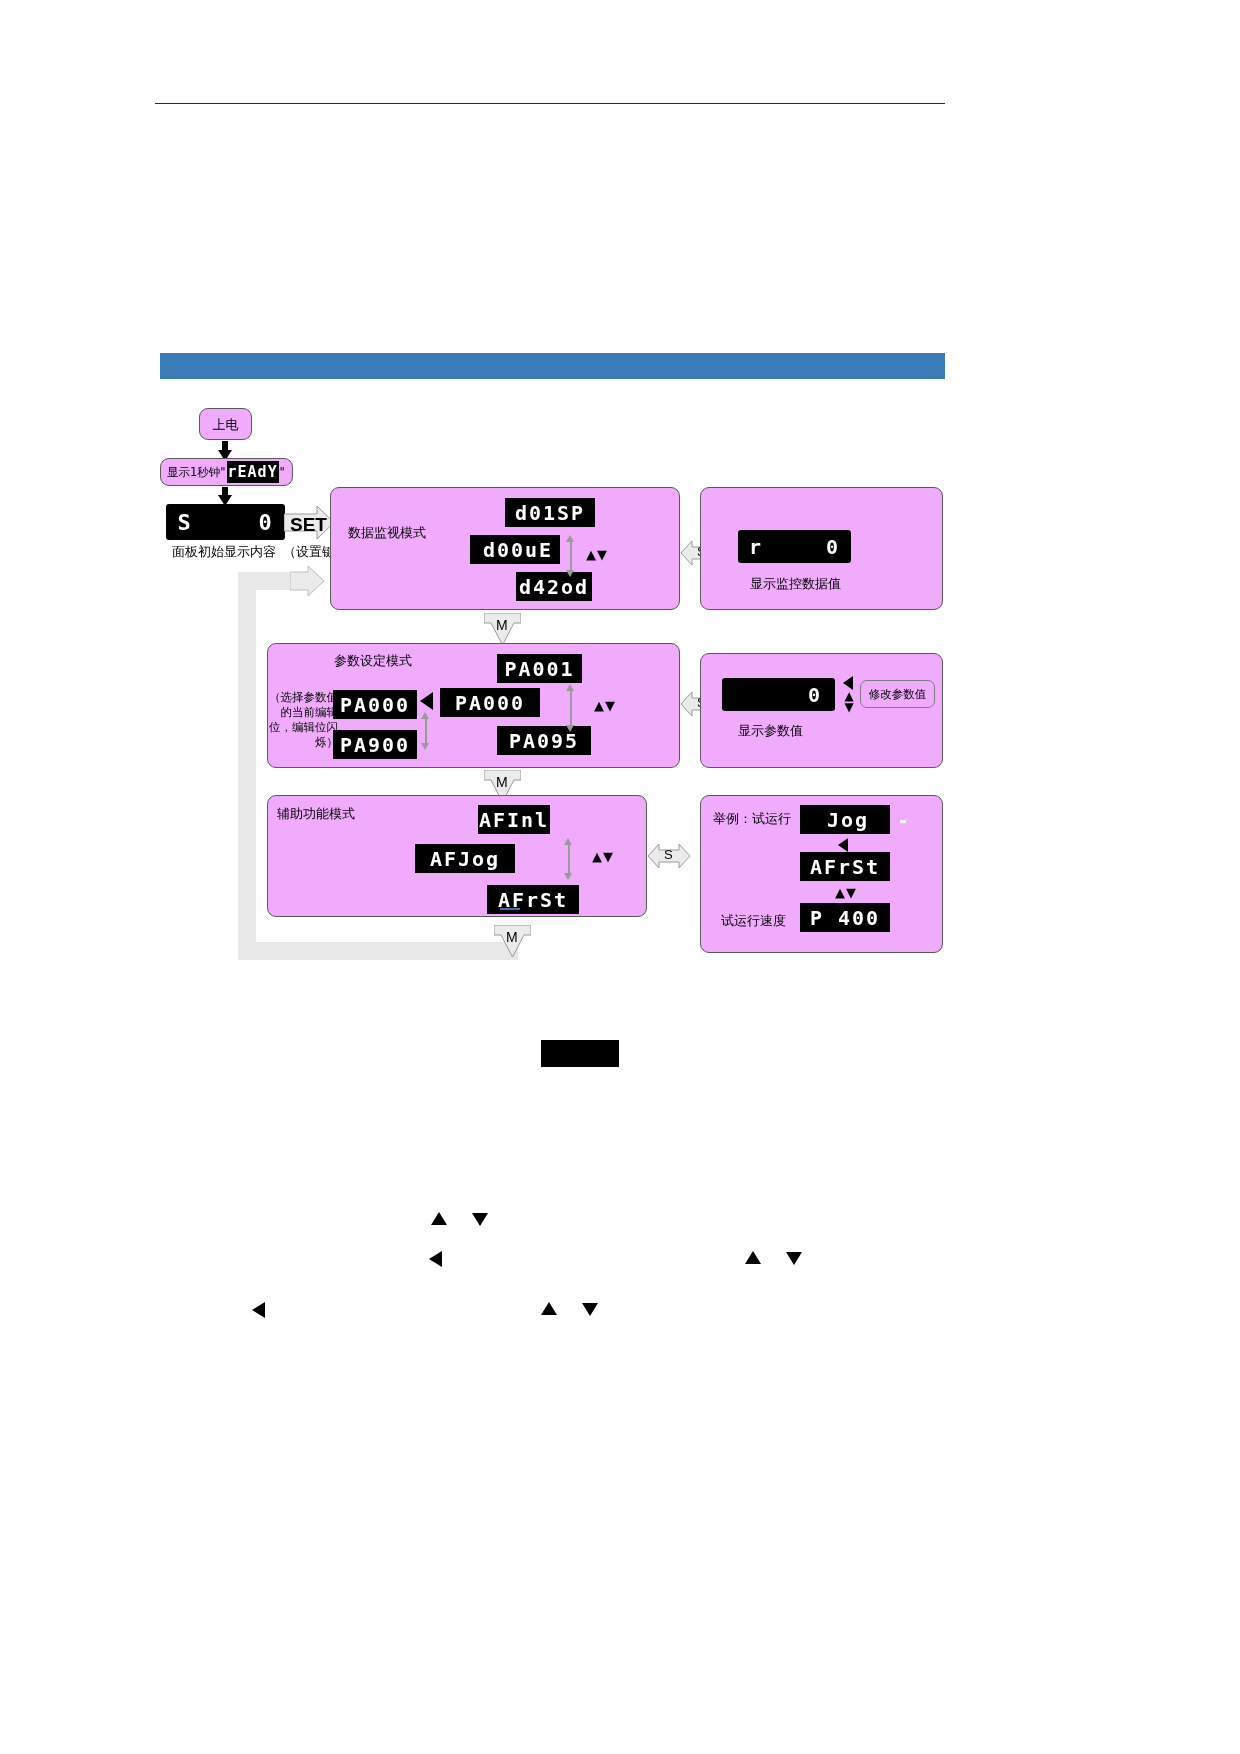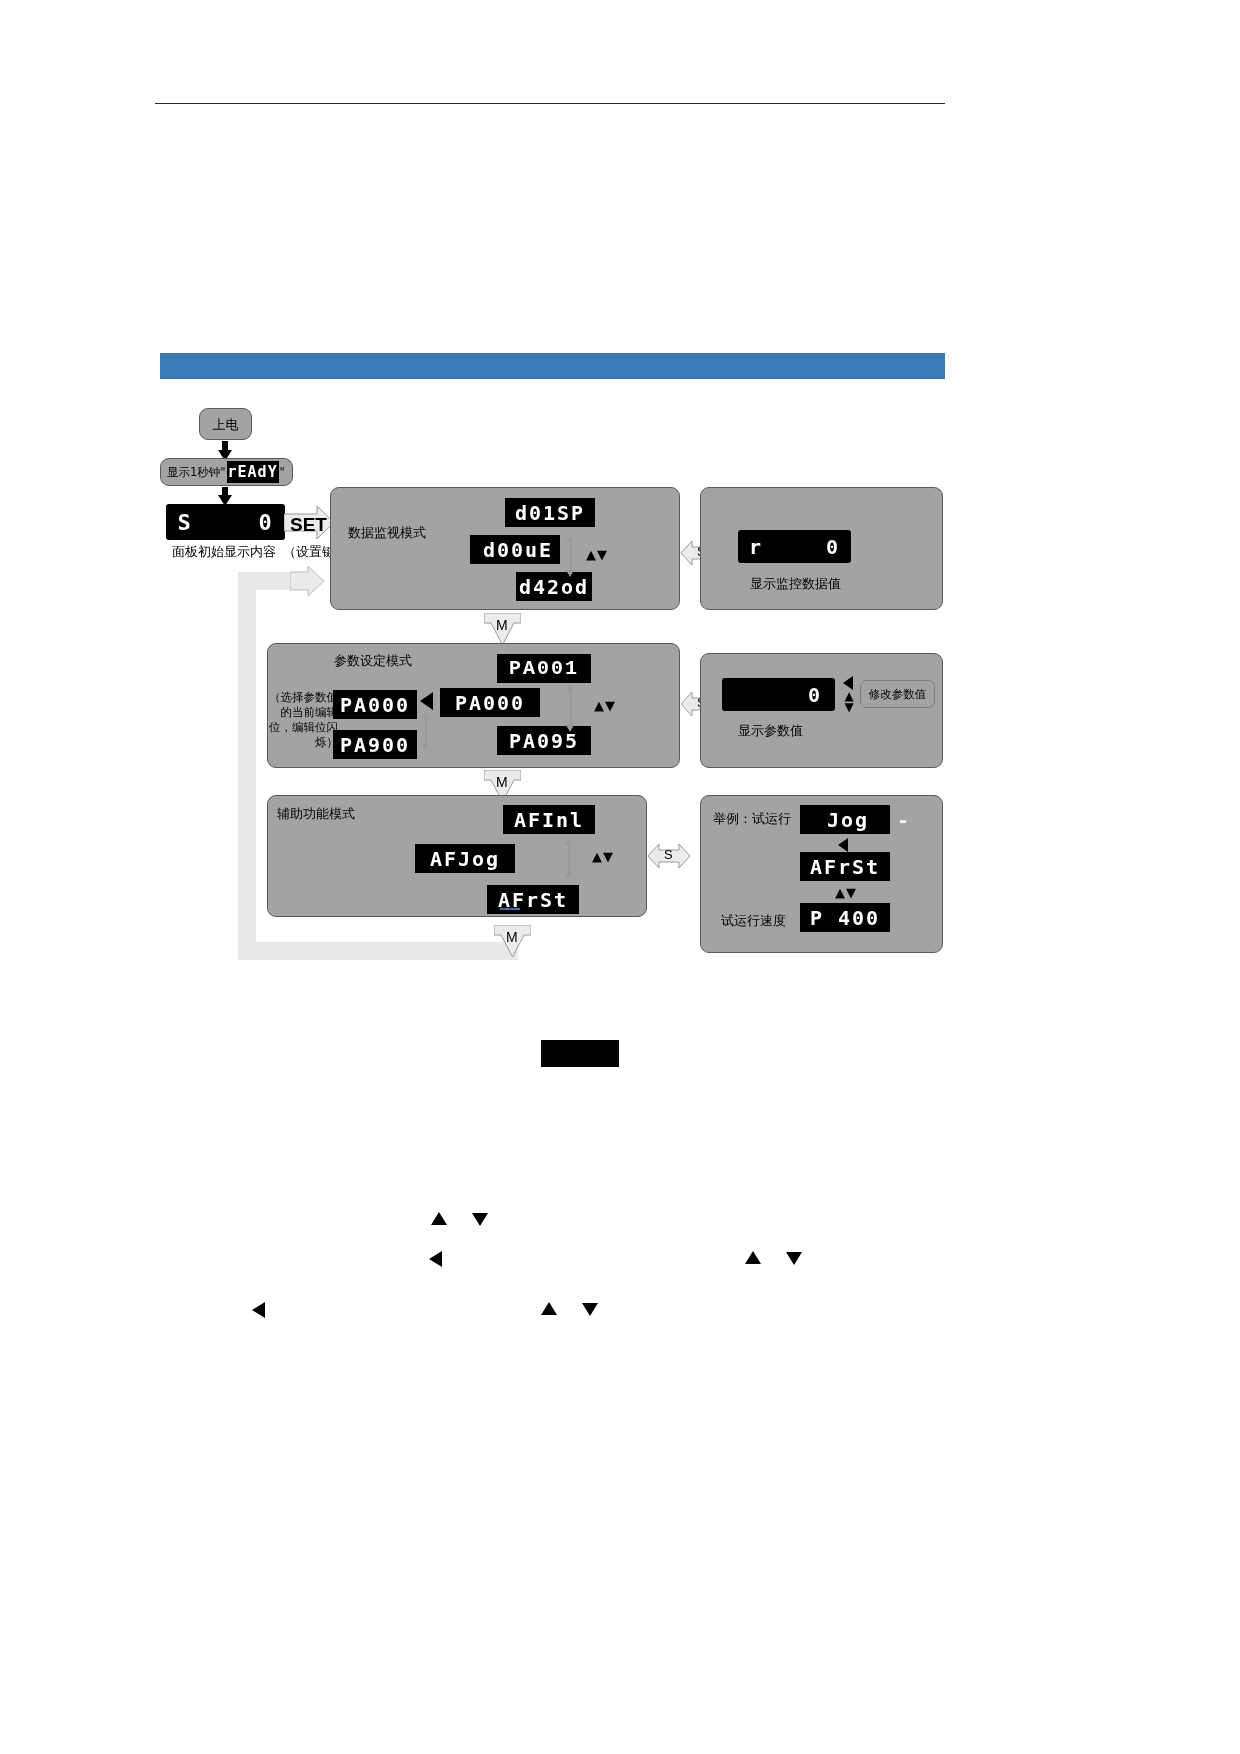--- a/index.html
+++ b/index.html
@@ -27,21 +27,21 @@
     letter-spacing:2px;
     box-sizing:border-box;
     white-space:pre;
   }
   .led-sm{font-size:15px;height:22px;letter-spacing:1px;}
   .led-md{font-size:20px;height:29px;}
   .led-lg{font-size:22px;height:33px;}
 
   
   .rbox{
-    border:1px solid #5a5a5a;border-radius:9px;background:#a3a3a3;
+    border:1px solid #5a5a5a;border-radius:9px;background:#f0abfc;
     box-sizing:border-box;
   }
   .rbox-thin{border:1px solid #7d7d7d;border-radius:7px;}
 
   
   .cn{font-family:"DejaVu Sans","Liberation Sans",sans-serif;font-size:13px;color:#000;line-height:17px;}
   .cn-sm{font-size:11.5px;line-height:15px;}
 
   
   .loop{background:#e8e8e8;position:absolute;}
@@ -173,21 +173,21 @@
     <polygon points="0,0 37,0 37,10 30,10 18.5,32 7,10 0,10" fill="#ebebeb" stroke="#9a9a9a" stroke-width="1"></polygon>
   </svg>
 </div>
 <div class="abs mlabel" style="left:496px;top:617px;">M</div>
 
 <div class="abs rbox" style="left:267px;top:643px;width:413px;height:125px;"></div>
 <div class="abs cn" style="left:334px;top:652px;">参数设定模式</div>
 
 <div class="abs cn cn-sm" style="left:262px;top:690px;width:76px;text-align:right;">（选择参数值的当前编辑位，编辑位闪烁）</div>
 
-<div class="abs led led-md" style="left:497px;top:654px;width:94px;font-family:Liberation Mono, monospace;">PA001</div>
+<div class="abs led led-md" style="left:497px;top:654px;width:85px;">PA001</div>
 <div class="abs led led-md" style="left:440px;top:688px;width:100px;">PA000</div>
 <div class="abs led led-md" style="left:497px;top:726px;width:94px;">PA095</div>
 
 <div class="abs led led-md" style="left:333px;top:690px;width:84px;">PA000</div>
 <div class="abs led led-md" style="left:333px;top:730px;width:84px;">PA900</div>
 
 <div class="abs caret-left" style="left:420px;top:692px;"></div>
 
 <div class="abs dbl-v" style="left:421px;top:712px;height:38px;">
     <b class="up"></b>
@@ -226,21 +226,21 @@
 <div class="abs marrow" style="left:484px;top:770px;">
   <svg width="37" height="32" viewBox="0 0 37 32">
     <polygon points="0,0 37,0 37,10 30,10 18.5,32 7,10 0,10" fill="#ebebeb" stroke="#9a9a9a" stroke-width="1"></polygon>
   </svg>
 </div>
 <div class="abs mlabel" style="left:496px;top:774px;">M</div>
 
 <div class="abs rbox" style="left:267px;top:795px;width:380px;height:122px;"></div>
 <div class="abs cn" style="left:277px;top:805px;">辅助功能模式</div>
 
-<div class="abs led led-md" style="left:503px;top:805px;width:92px;">AFInl</div>
+<div class="abs led led-md" style="left:478px;top:805px;width:72px;">AFInl</div>
 <div class="abs led led-md" style="left:415px;top:844px;width:100px;">AFJog</div>
 <div class="abs led led-md" style="left:487px;top:885px;width:92px;">AFrSt</div>
 
 <div class="abs dbl-v" style="left:564px;top:838px;height:42px;">
     <b class="up"></b>
     <i></i>
     <b class="dn"></b>
   </div>
 <div class="abs updown glyph" style="left:586px;top:848px;width:34px;height:16px;">▲▼</div>
 

